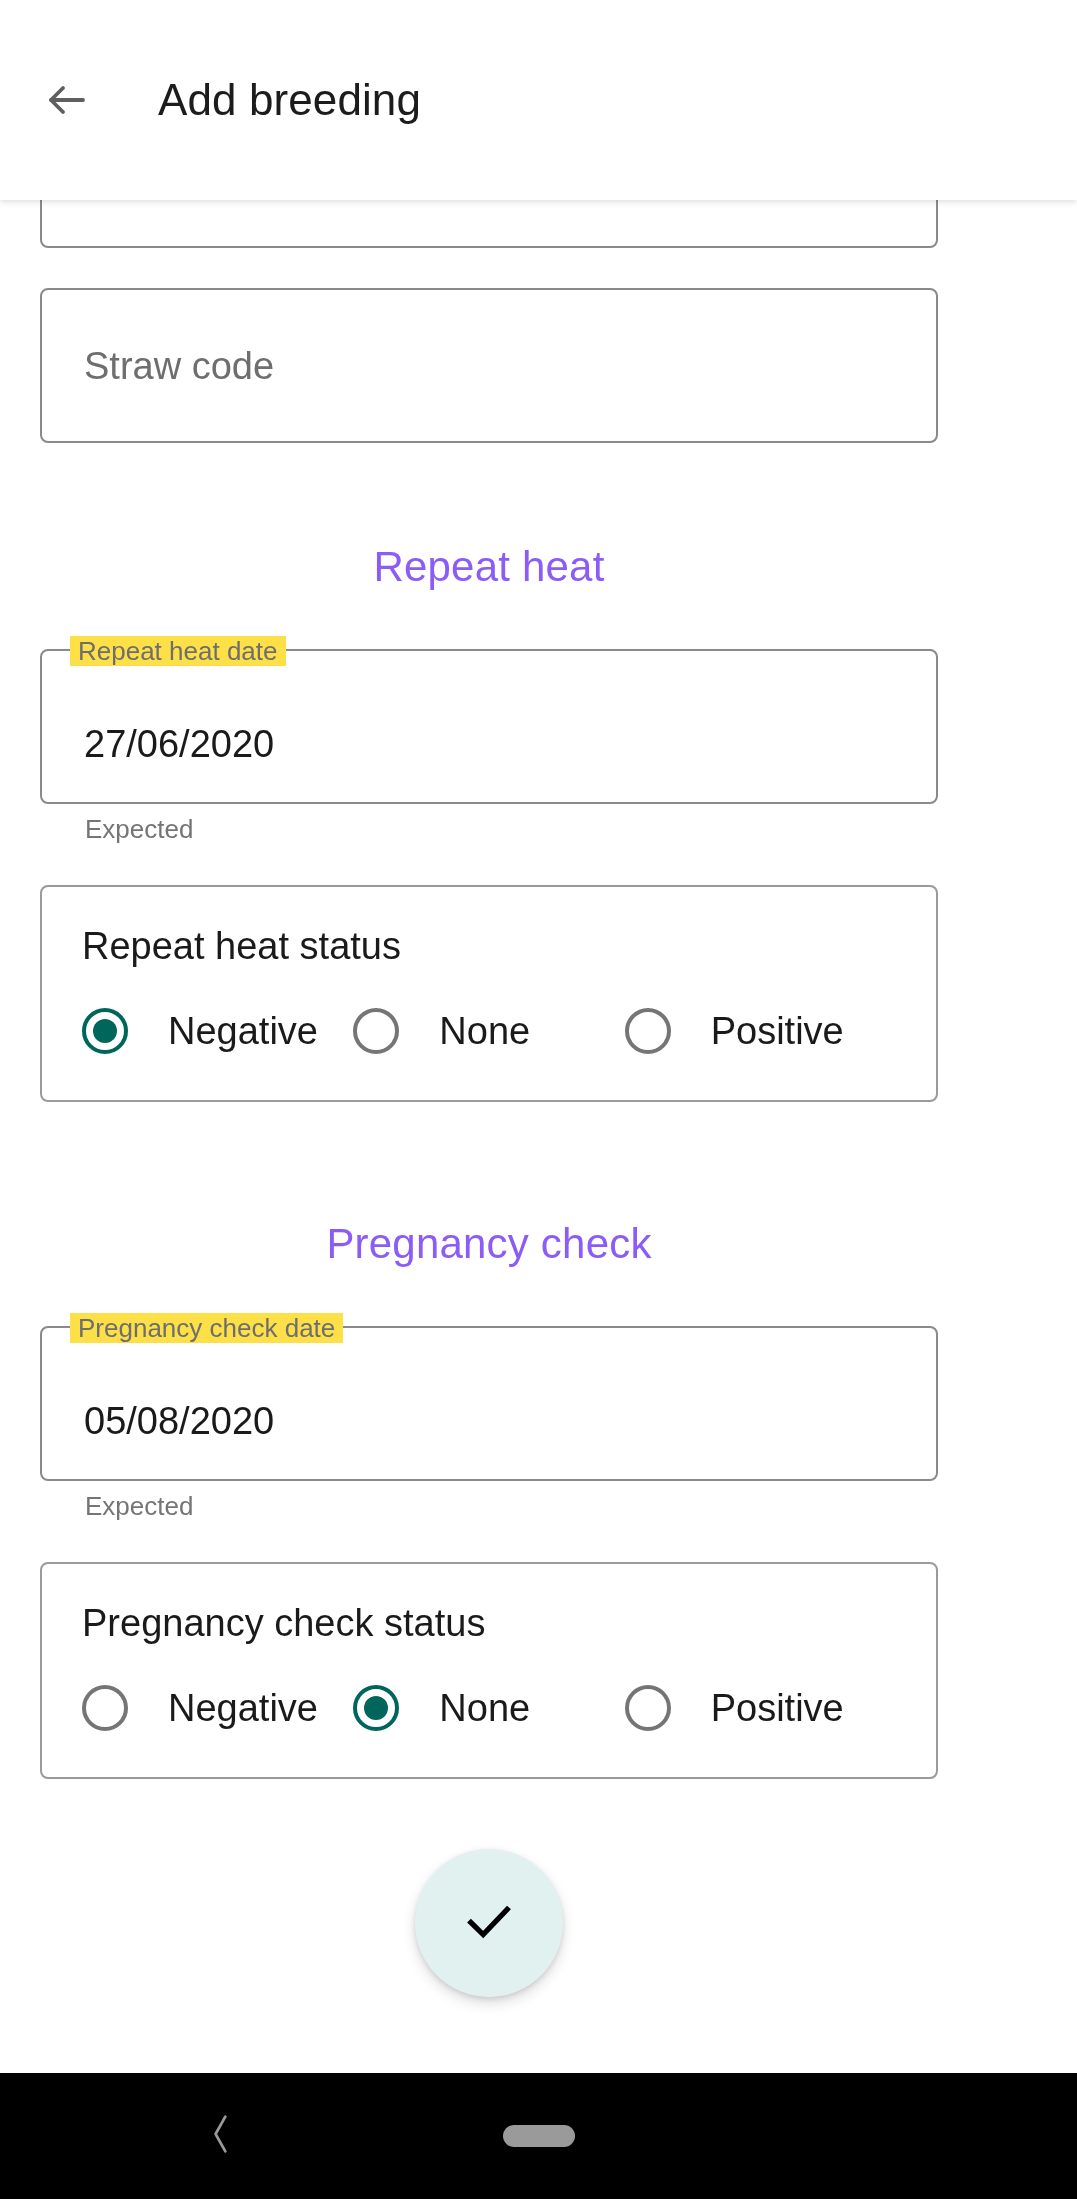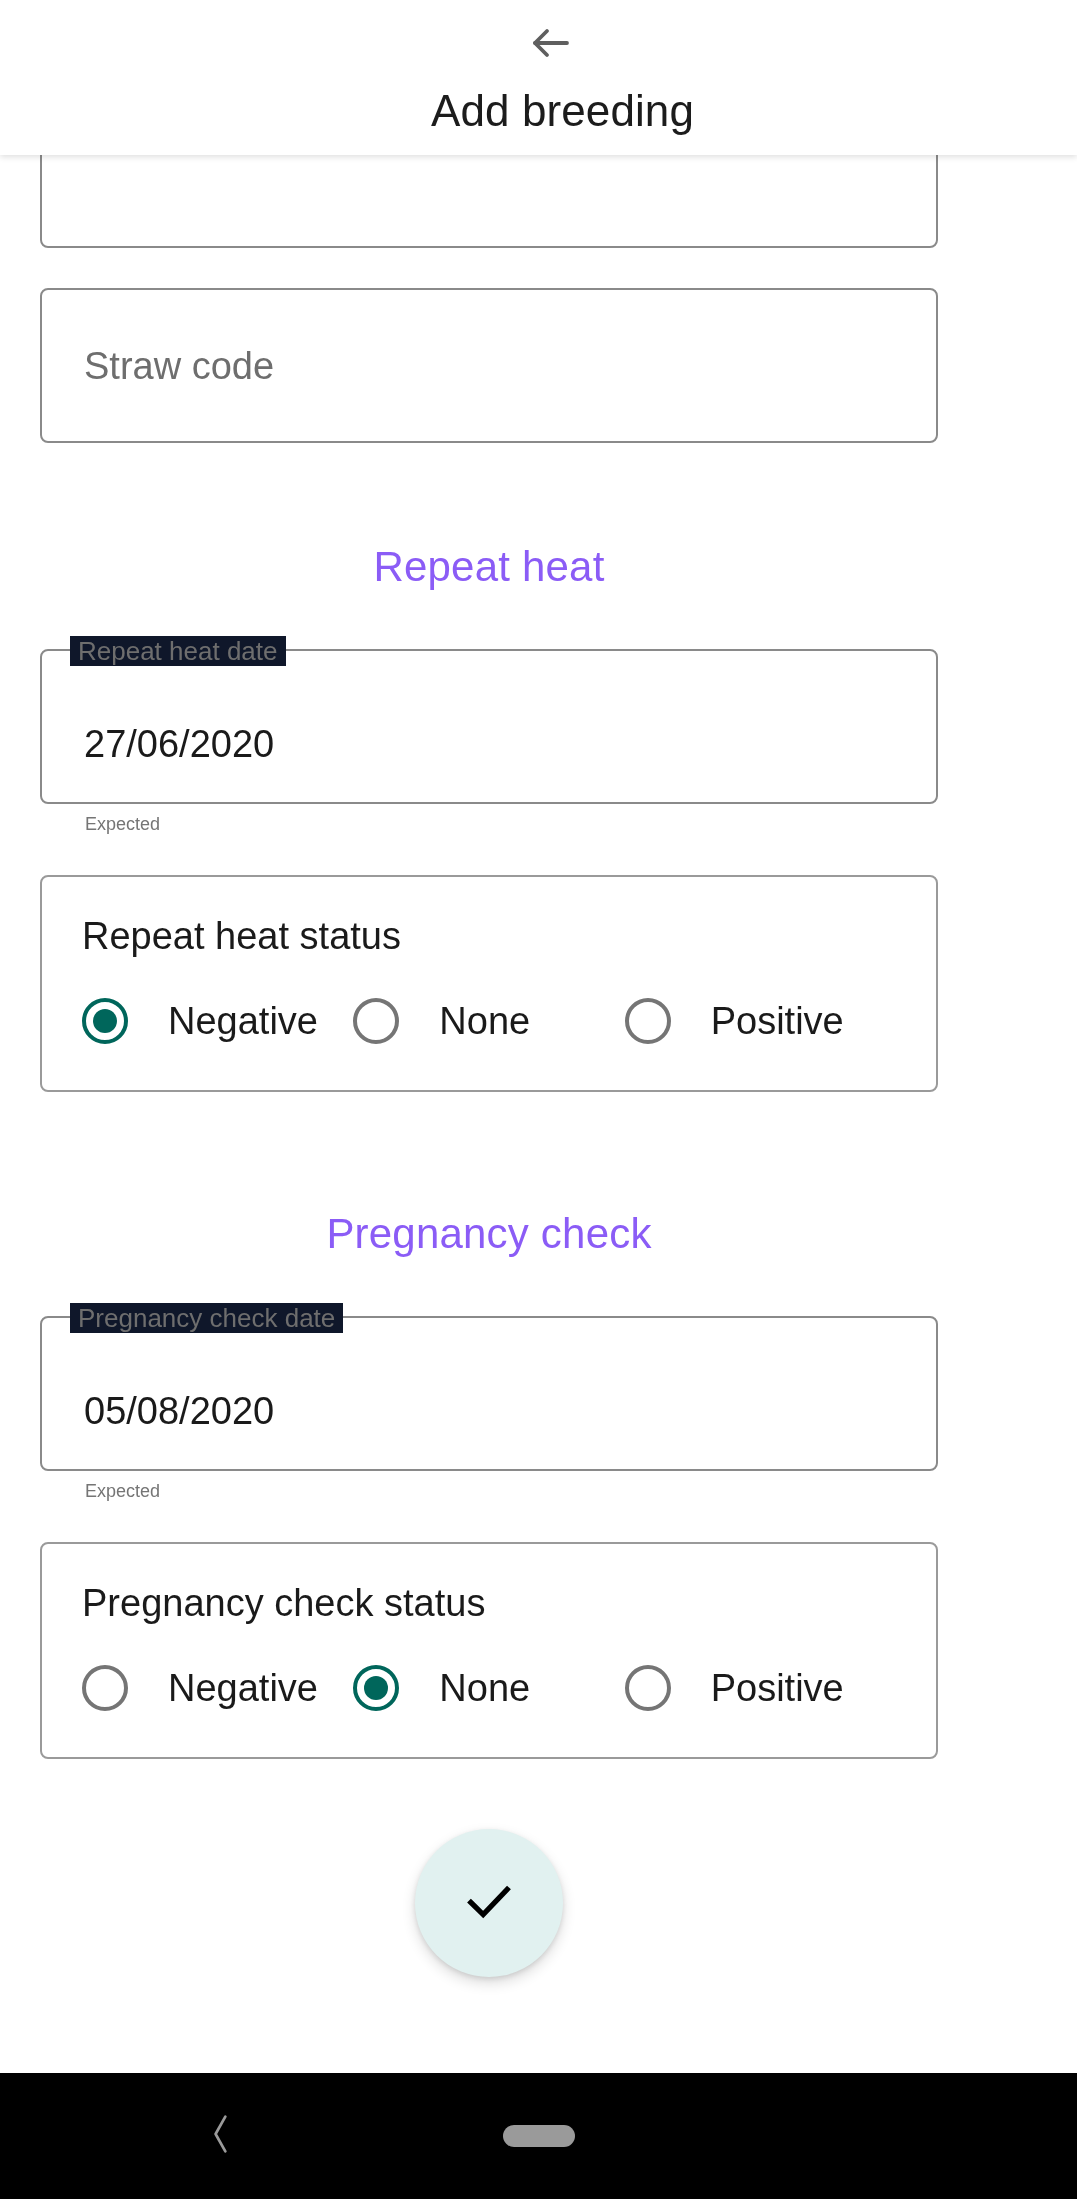--- a/index.html
+++ b/index.html
@@ -17,27 +17,26 @@
     width: 1077px;
     height: 2199px;
     background: #ffffff;
   }
 
   
   .appbar {
     position: absolute;
     top: 0; left: 0;
     width: 1077px;
-    height: 155px;
+    height: 200px;
     background: #ffffff;
     display: flex;
     align-items: center;
     z-index: 30;
     box-shadow: 0 2px 6px rgba(0,0,0,0.13);
-    flex-direction: column;
   }
   .back-btn {
     width: 86px;
     height: 86px;
     margin-left: 24px;
     display: flex;
     align-items: center;
     justify-content: center;
     border-radius: 50%;
   }
@@ -92,40 +91,40 @@
     white-space: nowrap;
   }
 
   
   .field.notched { margin-top: 0; }
   .field.notched .notch {
     position: absolute;
     top: -15px;
     left: 28px;
     height: 30px;
-    background: #0f172a;
+    background: #fde047;
     padding: 0 8px;
     display: flex;
     align-items: center;
   }
   .field.notched .notch span {
     font-size: 26px;
     color: #6e6e6e;
     line-height: 1;
     white-space: nowrap;
   }
   .field.notched .value {
     top: auto;
     bottom: 36px;
     transform: none;
   }
 
   .helper {
     margin: 10px 0 0 85px;
-    font-size: 18px;
+    font-size: 26px;
     color: #757575;
   }
 
   
   .section-title {
     text-align: center;
     font-size: 42px;
     color: #8b5cf6;
     margin: 0;
     letter-spacing: 0.2px;

